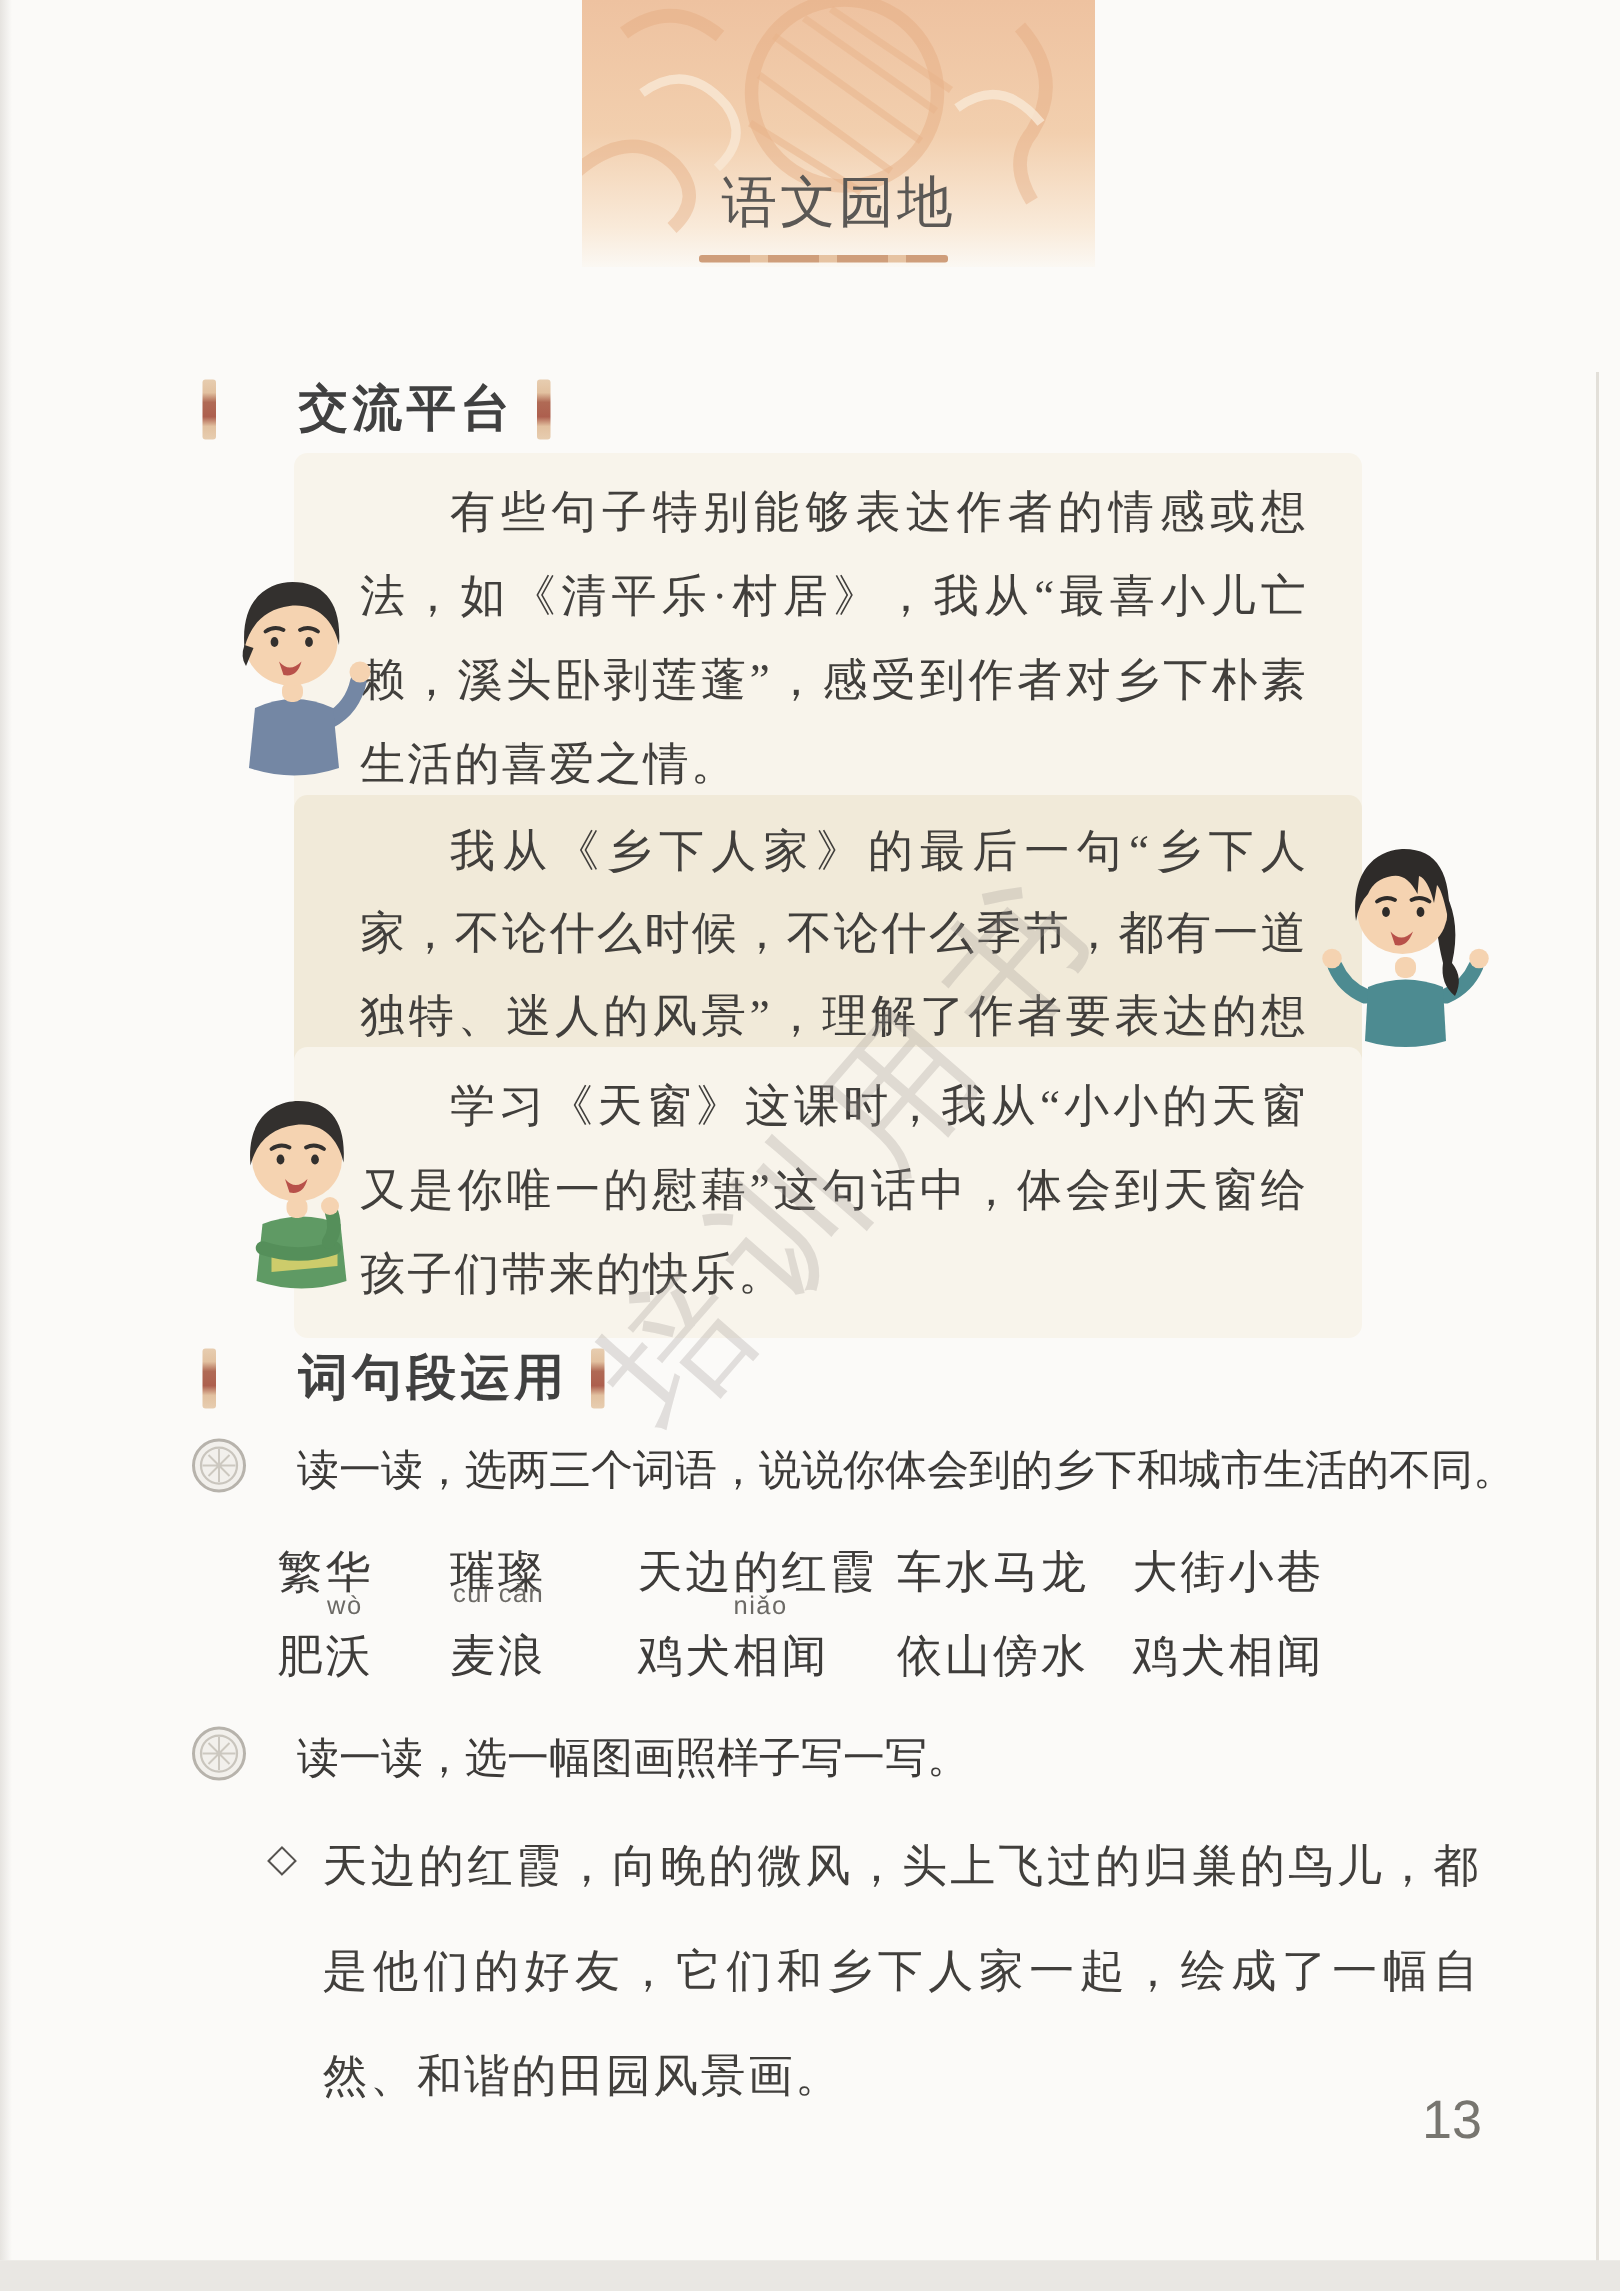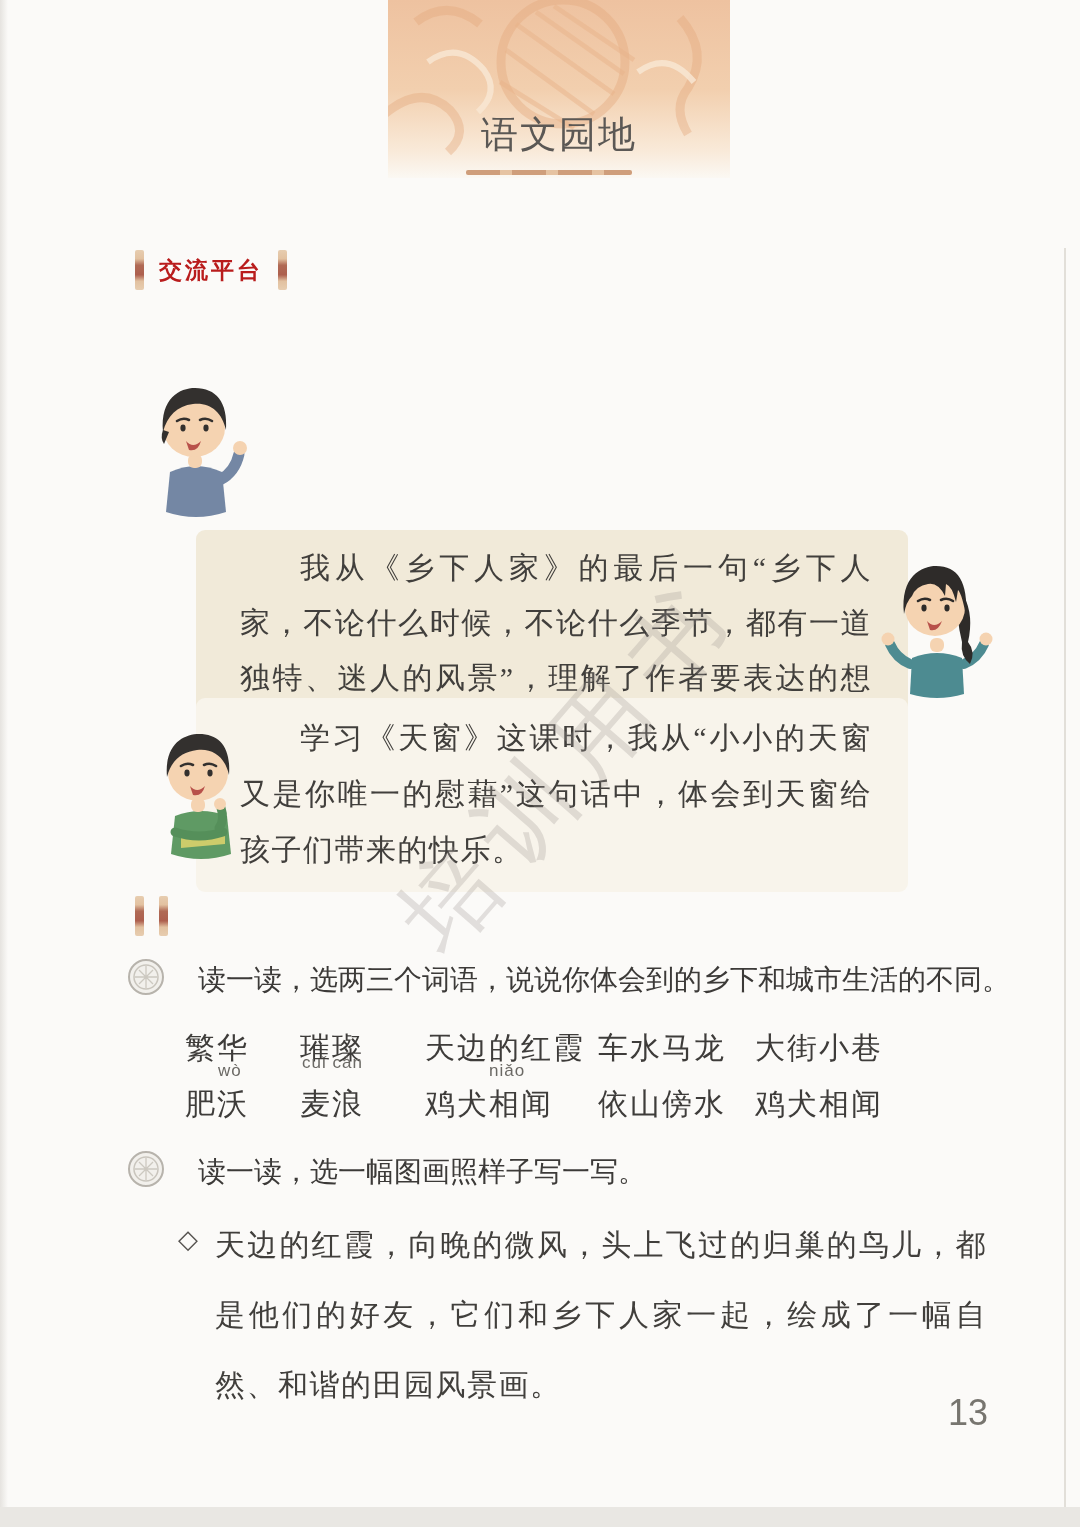--- a/index.html
+++ b/index.html
@@ -23,21 +23,21 @@
     position:absolute; left:466px; top:170px; width:166px; height:5px; border-radius:2px;
     background:repeating-linear-gradient(90deg,#cf9e7b 0 34px,#e6c3a2 34px 46px);
   }
 
   
   .section-header{ position:absolute; left:135px; display:flex; align-items:center; gap:15px; }
   .section-bar{ width:9px; height:40px; border-radius:2px;
     background:linear-gradient(#e7cdb0 0%,#e2c1a0 22%,#b06a55 38%,#ad5f4e 62%,#e2c1a0 78%,#e7cdb0 100%); }
   .section-title{
     font-family:"Liberation Sans","DejaVu Sans",sans-serif;
-    font-size:23px; font-weight:600; letter-spacing:3px; color:#b91c1c;
+    font-size:33px; font-weight:600; letter-spacing:3px; color:#404040;margin-left:40px;
   }
   .hdr-exchange{ top:250px; } .hdr-usage{ top:896px; }
 
   
   .bubble{ position:absolute; left:196px; width:712px; border-radius:9px; z-index:1; }
   .bubble-light{ background:#f8f4eb; }
   .bubble-beige{ background:#f1ead9; }
   .bubble-text{
     padding:12px 36px 14px 44px; font-size:30px; line-height:56px;
     letter-spacing:1.5px; color:#413f3c; text-indent:2em; text-align:justify;
@@ -126,20 +126,23 @@
 
   <div class="page-title">语文园地</div>
   <div class="title-underline"></div>
 
   <div class="section-header hdr-exchange">
     <span class="section-bar"></span>
     <span class="section-title">交流平台</span>
     <span class="section-bar"></span>
   </div>
 
+  <div class="bubble bubble-light bubble1">
+    <div class="bubble-text">有些句子特别能够表达作者的情感或想法，如《清平乐·村居》，我从“最喜小儿亡赖，溪头卧剥莲蓬”，感受到作者对乡下朴素生活的喜爱之情。</div>
+  </div>
 
   <div class="bubble bubble-beige bubble2">
     <div class="bubble-text">我从《乡下人家》的最后一句“乡下人家，不论什么时候，不论什么季节，都有一道独特、迷人的风景”，理解了作者要表达的想法。</div>
   </div>
 
   <div class="bubble bubble-light bubble3">
     <div class="bubble-text">学习《天窗》这课时，我从“小小的天窗又是你唯一的慰藉”这句话中，体会到天窗给孩子们带来的快乐。</div>
   </div>
 
   <div class="avatar avatar-boy1">
@@ -193,20 +196,21 @@
       <ellipse cx="46" cy="45" rx="2.6" ry="3.4" fill="#33302e"></ellipse>
       <ellipse cx="69" cy="45" rx="2.6" ry="3.4" fill="#33302e"></ellipse>
       <path d="M49,58 Q56,66 64,58 Q61,69 52,67 Z" fill="#b8514a"></path>
     </svg>
   </div>
 
   <div class="watermark">培训用书</div>
 
   <div class="section-header hdr-usage">
     <span class="section-bar"></span>
+    <span class="section-title">词句段运用</span>
     <span class="section-bar"></span>
   </div>
 
   <div class="task task1">
     <svg width="38" height="38" viewBox="0 0 38 38">
       <circle cx="19" cy="19" r="17" fill="#f2f0ec" stroke="#b7b3ac" stroke-width="2"></circle>
       <circle cx="19" cy="19" r="12" fill="none" stroke="#c9c5bd" stroke-width="1.5"></circle>
       <path d="M19,8 V30 M8,19 H30 M12,12 L26,26 M26,12 L12,26" stroke="#ccc8c0" stroke-width="1.3"></path>
     </svg>
     <div class="task-text">读一读，选两三个词语，说说你体会到的乡下和城市生活的不同。</div>

